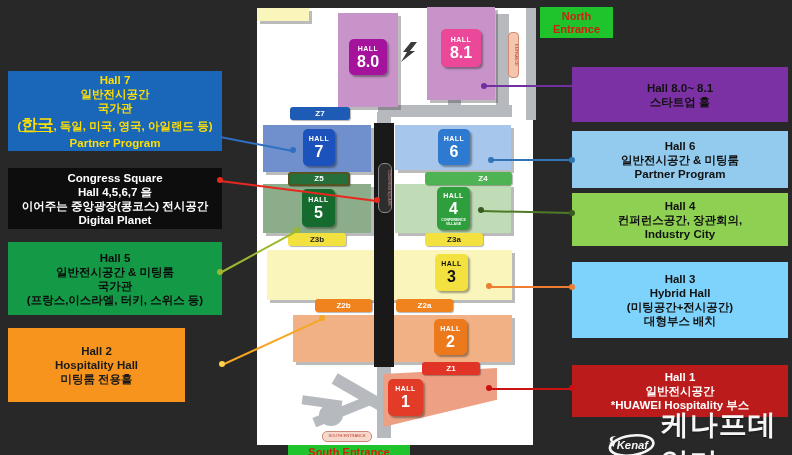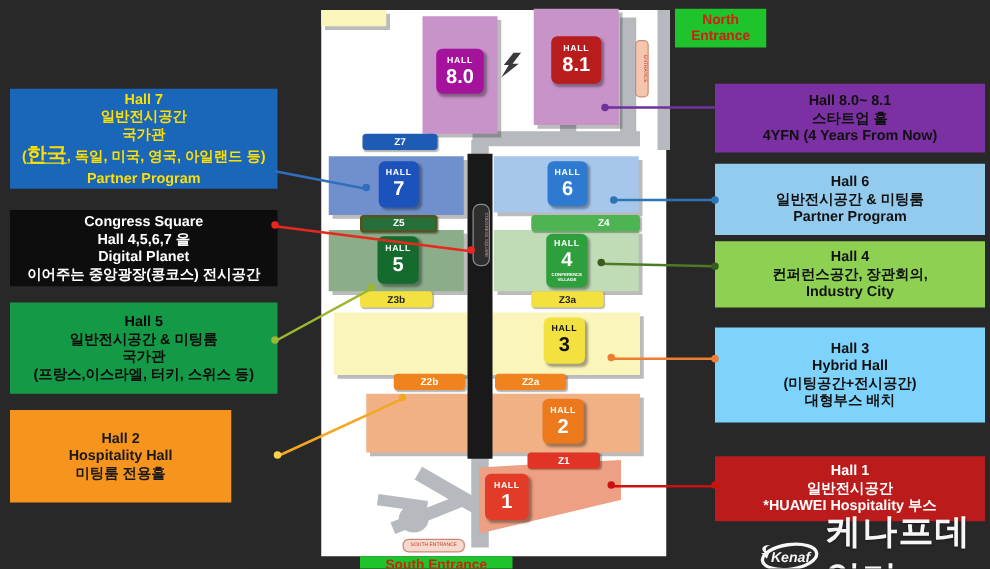--- a/index.html
+++ b/index.html
@@ -37,21 +37,21 @@
   .h3ext{left:203px;top:290px;width:52px;height:13px;background:#f9f5bb;box-shadow:3px 3px 0 rgba(60,60,60,.35);}
   .h2{left:36px;top:307px;width:219px;height:47px;background:#f1b184;}
   .h1{left:126px;top:360px;width:114px;height:59px;background:#eda083;box-shadow:none;
       clip-path:polygon(0 10%,100% 0,100% 54%,0 100%);}
   .hbadge{position:absolute;border-radius:5px;color:#fff;text-align:center;font-weight:bold;
           display:flex;flex-direction:column;justify-content:center;box-shadow:2px 2px 2px rgba(0,0,0,.35);}
   .hb-word{font-size:7px;line-height:8px;letter-spacing:.5px;}
   .hb-num{font-size:16px;line-height:17px;}
   .hb-sub{font-size:3.5px;line-height:4px;margin-top:1px;}
   .b80{left:92px;top:31px;width:38px;height:36px;background:#a5129b;}
-  .b81{left:184px;top:21px;width:40px;height:38px;background:#b91c1c;}
+  .b81{left:184px;top:21px;width:40px;height:38px;background:#ec4899;}
   .b7{left:46px;top:121px;width:32px;height:37px;background:#1b52bb;}
   .b6{left:181px;top:121px;width:32px;height:36px;background:#2e7ad0;}
   .b5{left:45px;top:181px;width:33px;height:38px;background:#156a2e;}
   .b4{left:180px;top:179px;width:33px;height:43px;background:#2f9e3c;}
   .b3{left:178px;top:246px;width:33px;height:37px;background:#f2e13e;color:#111;}
   .b2{left:177px;top:311px;width:33px;height:36px;background:#ec7a1c;}
   .b1{left:131px;top:371px;width:35px;height:37px;background:#e23c28;}
   .gray{position:absolute;background:#b6b9bd;}
   .g-mid{left:120px;top:104px;width:14px;height:326px;}
   .g-top{left:121px;top:97px;width:134px;height:12px;}
@@ -117,22 +117,22 @@
     <div class="ln korea-line">
       <span>(</span><span class="korea">한국</span><span>, 독일, 미국, 영국, 아일랜드 등)</span>
     </div>
     <div class="ln">Partner Program</div>
   </div>
 
   <div class="panel p-congress">
     <div>
         <div class="ln">Congress Square</div>
         <div class="ln">Hall 4,5,6,7 을</div>
+        <div class="ln">이어주는 중앙광장(콩코스) 전시공간</div>
         <div class="ln">Digital Planet</div>
-        <div class="ln">이어주는 중앙광장(콩코스) 전시공간</div>
       </div>
   </div>
 
   <div class="panel p-hall5">
     <div>
         <div class="ln">Hall 5</div>
         <div class="ln">일반전시공간 &amp; 미팅룸</div>
         <div class="ln">국가관</div>
         <div class="ln">(프랑스,이스라엘, 터키, 스위스  등)</div>
       </div>
@@ -143,21 +143,20 @@
         <div class="ln">Hall 2</div>
         <div class="ln">Hospitality Hall</div>
         <div class="ln">미팅룸 전용홀</div>
       </div>
   </div>
 
   <div class="panel p-hall8">
     <div>
         <div class="ln">Hall 8.0~ 8.1</div>
         <div class="ln">스타트업 홀</div>
-        <div class="ln">4YFN (4 Years From Now)</div>
       </div>
   </div>
   <div class="panel p-hall6">
     <div>
         <div class="ln">Hall 6</div>
         <div class="ln">일반전시공간 &amp; 미팅룸</div>
         <div class="ln">Partner Program</div>
       </div>
   </div>
   <div class="panel p-hall4">

